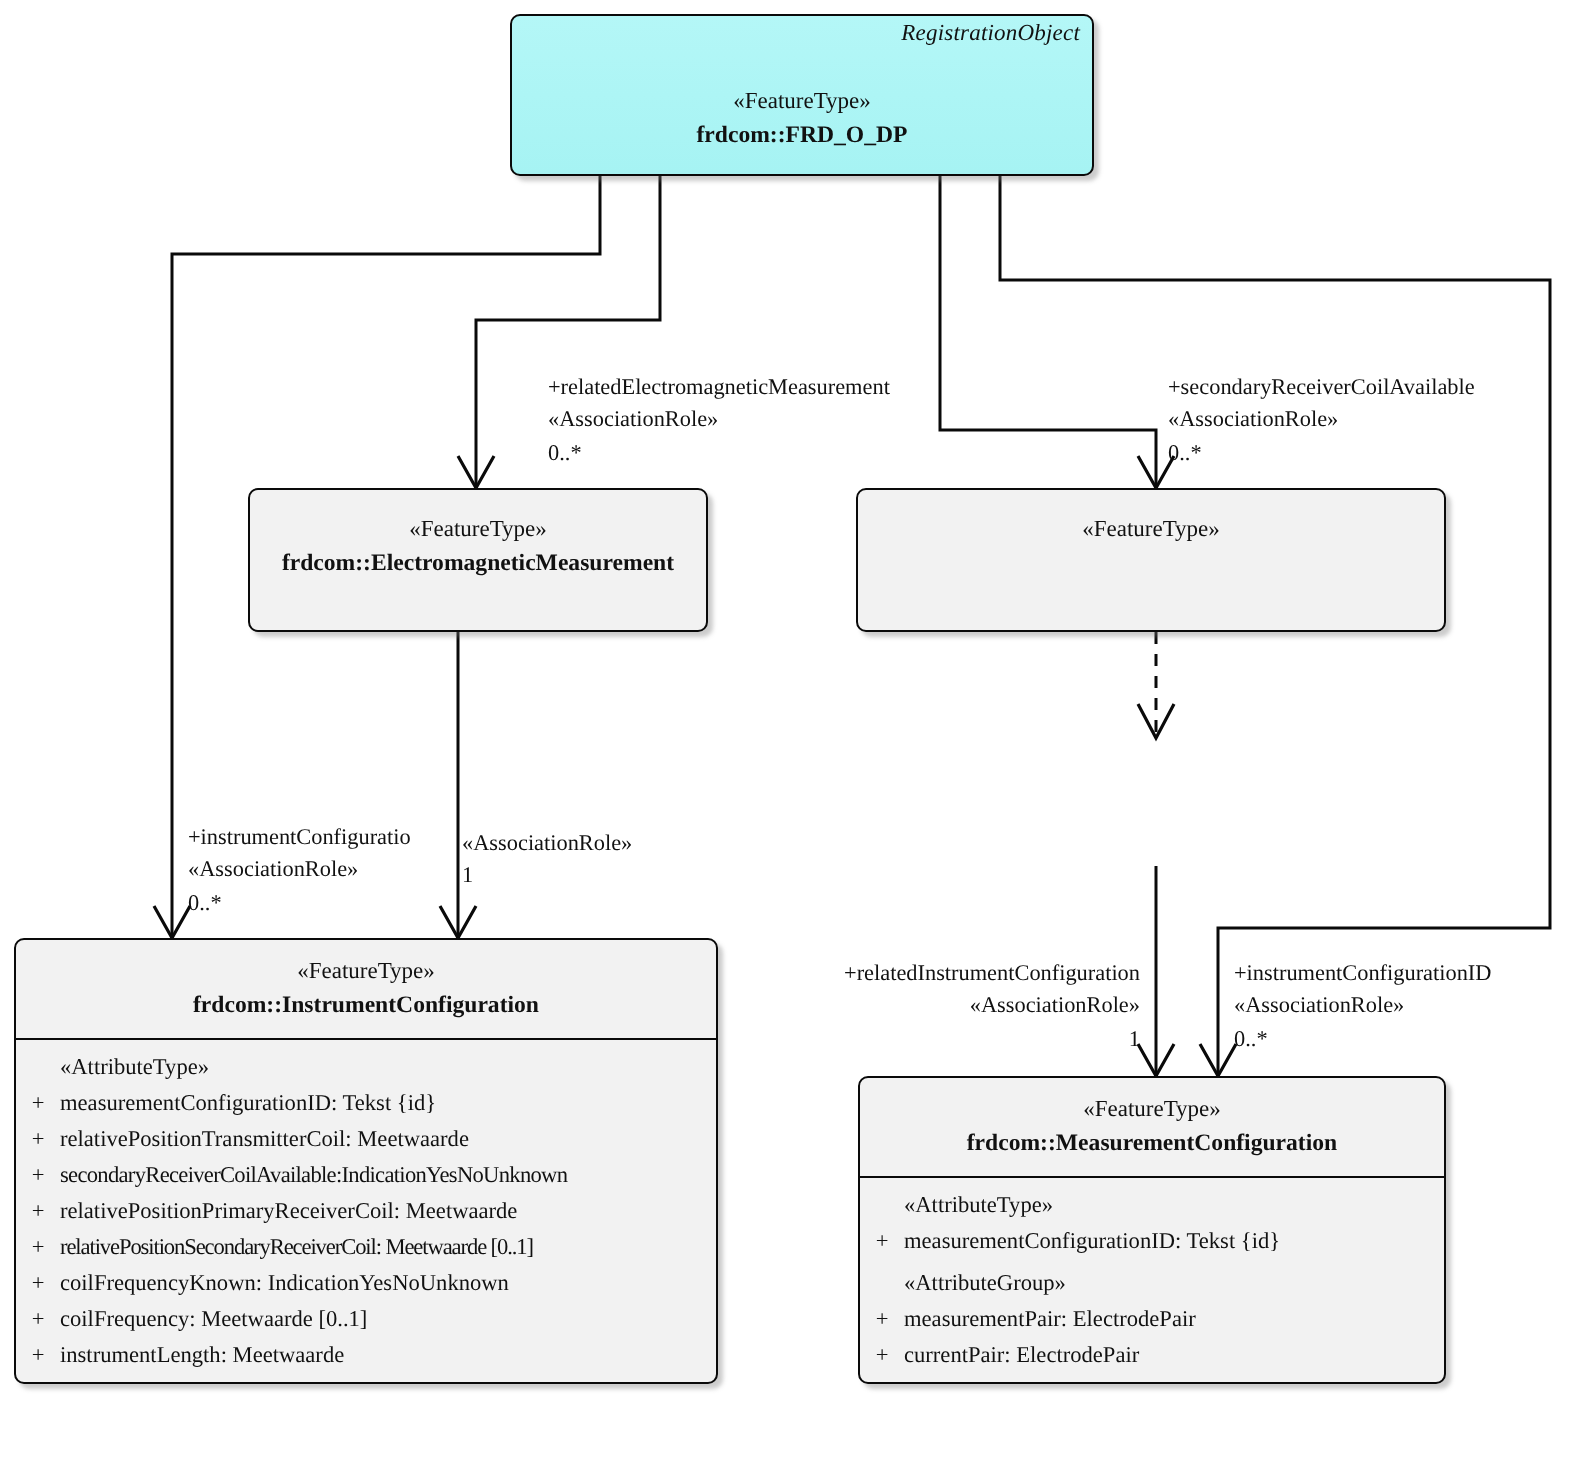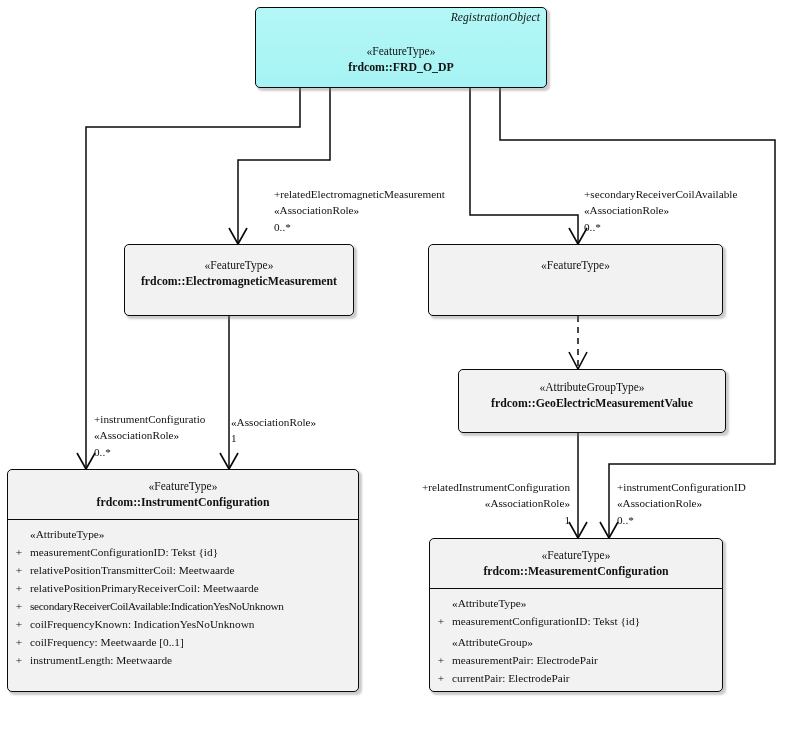--- a/index.html
+++ b/index.html
@@ -160,46 +160,43 @@
       <div class="cname" style="margin-top:2px;">frdcom::ElectromagneticMeasurement</div>
     </div>
   </div>
 
   <div class="node" style="left:428px; top:244px; width:295px; height:72px;">
     <div class="node-header" style="padding-top:13px;">
       <div class="stereo">«FeatureType»</div>
     </div>
   </div>
 
-  <div class="node" style="left:458px; top:369px; width:268px; height:64px;">
-    <div class="node-header" style="padding-top:10px;">
-      <div class="stereo">«AttributeGroupType»</div>
-      <div class="cname" style="margin-top:2px;">frdcom::GeoElectricMeasurementValue</div>
-    </div>
-  </div>
 
   <div class="node" style="left:7px; top:469px; width:352px; height:223px;">
     <div class="node-header" style="padding-top:9px; padding-bottom:8px;">
       <div class="stereo">«FeatureType»</div>
       <div class="cname" style="margin-top:2px;">frdcom::InstrumentConfiguration</div>
     </div>
     <div class="divider"></div>
     <div class="attr-block">
       <div class="attr-stereo">«AttributeType»</div>
       <div class="attr-row">
         <span class="attr-vis">+</span><span class="attr-text">measurementConfigurationID: Tekst {id}</span>
       </div>
       <div class="attr-row">
         <span class="attr-vis">+</span><span class="attr-text">relativePositionTransmitterCoil: Meetwaarde</span>
       </div>
       <div class="attr-row">
+        <span class="attr-vis">+</span><span class="attr-text squeeze">secondaryReceiverCoilAvailable:IndicationYesNoUnknown</span>
+      </div>
+      <div class="attr-row">
         <span class="attr-vis">+</span><span class="attr-text">relativePositionPrimaryReceiverCoil: Meetwaarde</span>
       </div>
       <div class="attr-row">
-        <span class="attr-vis">+</span><span class="attr-text squeeze">secondaryReceiverCoilAvailable:IndicationYesNoUnknown</span>
+        <span class="attr-vis">+</span><span class="attr-text squeeze2">relativePositionSecondaryReceiverCoil: Meetwaarde [0..1]</span>
       </div>
       <div class="attr-row">
         <span class="attr-vis">+</span><span class="attr-text">coilFrequencyKnown: IndicationYesNoUnknown</span>
       </div>
       <div class="attr-row">
         <span class="attr-vis">+</span><span class="attr-text">coilFrequency: Meetwaarde [0..1]</span>
       </div>
       <div class="attr-row">
         <span class="attr-vis">+</span><span class="attr-text">instrumentLength: Meetwaarde</span>
       </div>

